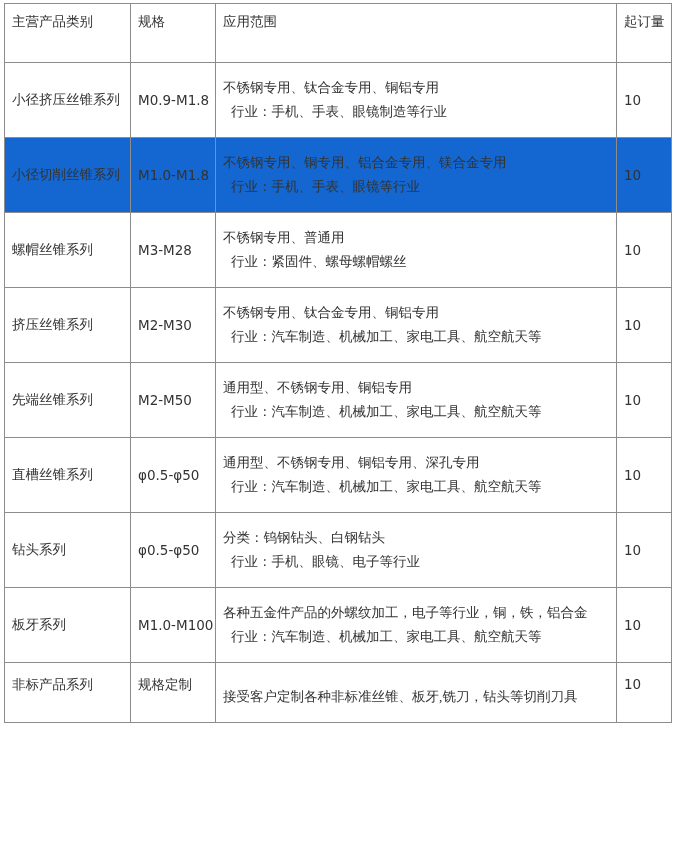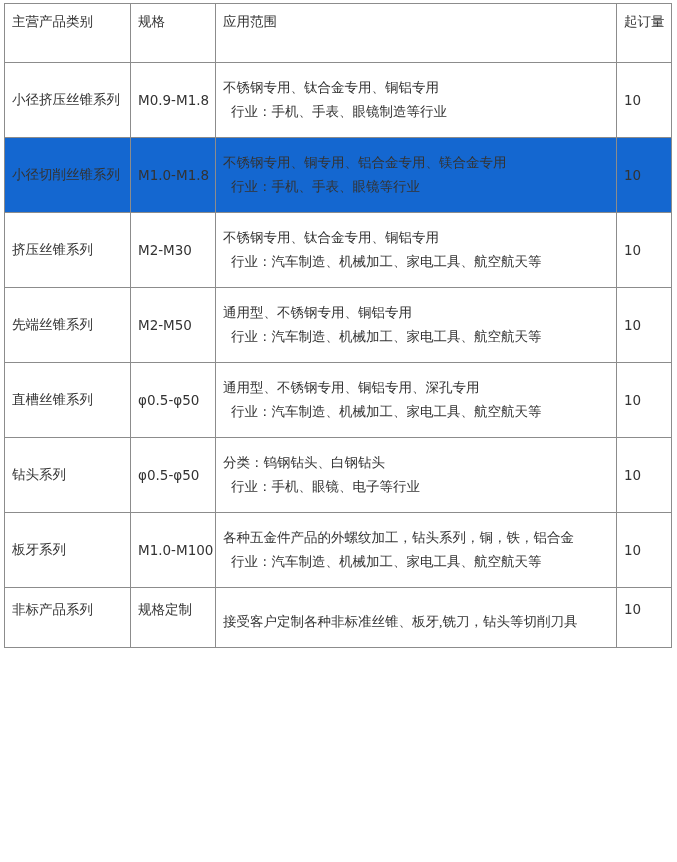--- a/index.html
+++ b/index.html
@@ -66,20 +66,29 @@
     <tr class="row selected">
       <td class="cat">小径切削丝锥系列</td>
       <td class="spec">M1.0-M1.8</td>
       <td class="desc">
         <span class="l1">不锈钢专用、铜专用、铝合金专用、镁合金专用</span>
         <span class="l2">行业：手机、手表、眼镜等行业</span>
       </td>
       <td class="qty">10</td>
     </tr>
     <tr class="row">
+      <td class="cat">螺帽丝锥系列</td>
+      <td class="spec">M3-M28</td>
+      <td class="desc">
+        <span class="l1">不锈钢专用、普通用</span>
+        <span class="l2">行业：紧固件、螺母螺帽螺丝</span>
+      </td>
+      <td class="qty">10</td>
+    </tr>
+    <tr class="row">
       <td class="cat">挤压丝锥系列</td>
       <td class="spec">M2-M30</td>
       <td class="desc">
         <span class="l1">不锈钢专用、钛合金专用、铜铝专用</span>
         <span class="l2">行业：汽车制造、机械加工、家电工具、航空航天等</span>
       </td>
       <td class="qty">10</td>
     </tr>
     <tr class="row">
       <td class="cat">先端丝锥系列</td>
@@ -105,21 +114,21 @@
       <td class="desc">
         <span class="l1">分类：钨钢钻头、白钢钻头</span>
         <span class="l2">行业：手机、眼镜、电子等行业</span>
       </td>
       <td class="qty">10</td>
     </tr>
     <tr class="row">
       <td class="cat">板牙系列</td>
       <td class="spec">M1.0-M100</td>
       <td class="desc">
-        <span class="l1">各种五金件产品的外螺纹加工，钻头系列，铜，铁，铝合金</span>
+        <span class="l1">各种五金件产品的外螺纹加工，电子等行业，铜，铁，铝合金</span>
         <span class="l2">行业：汽车制造、机械加工、家电工具、航空航天等</span>
       </td>
       <td class="qty">10</td>
     </tr>
     <tr class="row last">
       <td class="cat">非标产品系列</td>
       <td class="spec">规格定制</td>
       <td class="desc">
         <span class="l1">接受客户定制各种非标准丝锥、板牙,铣刀，钻头等切削刀具</span>
       </td>

